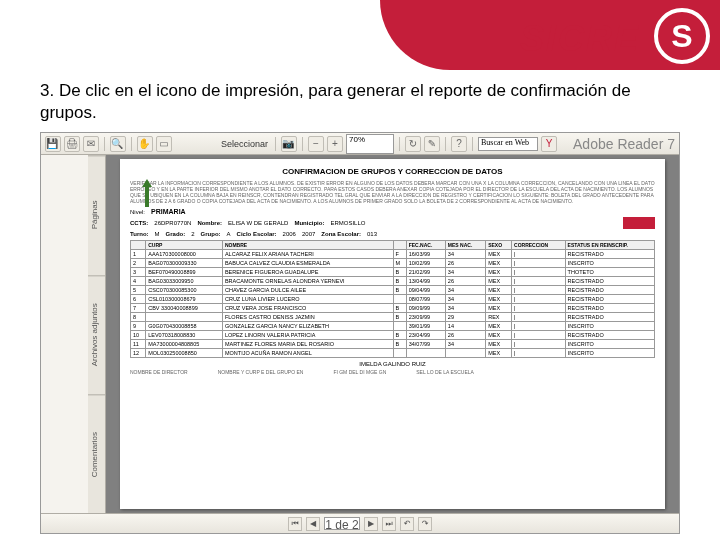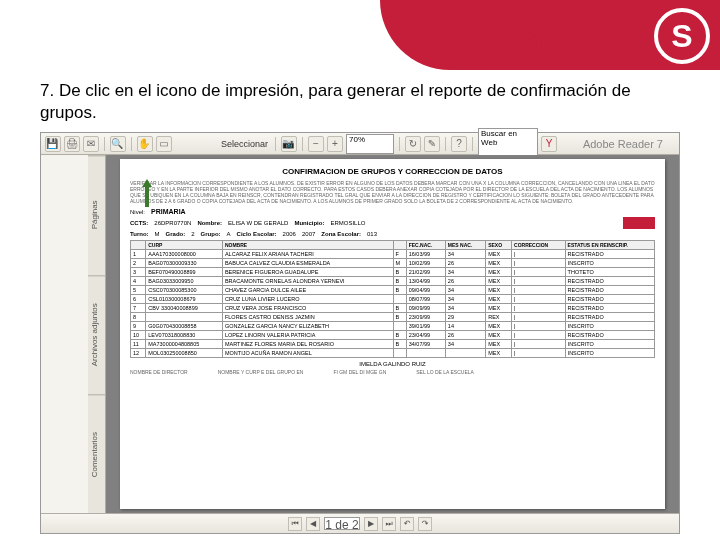--- a/index.html
+++ b/index.html
@@ -13,22 +13,22 @@
   
   .instruction { padding: 10px 40px 8px 40px; font-size: 17px; line-height: 1.3; }
   
   .reader { margin: 0 40px; border: 1px solid #999; background: #f5f3ee; position: relative; }
   
   .toolbar { height: 22px; background: linear-gradient(#f8f6f0, #e8e5dd); border-bottom: 1px solid #b0ada5; display: flex; align-items: center; padding: 0 4px; gap: 3px; font-size: 9px; position: relative; }
   .tb-btn { width: 16px; height: 16px; border: 1px solid #c0bdb5; background: #f0ede5; border-radius: 2px; display: inline-flex; align-items: center; justify-content: center; font-size: 10px; color: #666; }
   .tb-sep { width: 1px; height: 14px; background: #c0bdb5; margin: 0 2px; }
   .tb-label { font-size: 9px; color: #333; padding: 0 2px; margin-left: 44px; }
   .tb-select { width: 48px; height: 20px; border: 1px solid #999; background: #fff; font-size: 8px; padding: 0 2px; }
-  .tb-search { width: 60px; height: 31px; border: 1px solid #999; background: #fff; font-size: 8px; padding: 0 2px; }
-  .adobe-label { position: absolute; right: 16px; color: #888; font-size: 11px; }
+  .tb-search { width: 60px; height: 14px; border: 1px solid #999; background: #fff; font-size: 8px; padding: 0 2px; font-family: Liberation Serif, serif; }
+  .adobe-label { position: absolute; right: 4px; color: #888; font-size: 14px; }
   
   .reader-body { display: flex; height: 358px; margin-left: 47px; }
   .side-tabs { width: 18px; background: #e8e5dd; border-right: 1px solid #b0ada5; display: flex; flex-direction: column; font-size: 8px; }
   .side-tab { flex: 1; writing-mode: vertical-rl; transform: rotate(180deg); text-align: center; padding: 4px 2px; border-bottom: 1px solid #b0ada5; color: #555; cursor: pointer; }
   
   .doc-viewport { flex: 1; background: #808080; padding: 4px 14px; overflow: hidden; position: relative; display: flex; justify-content: center; }
   .doc-page { width: 100%; background: #fff; padding: 8px 10px; font-size: 6px; box-shadow: 1px 1px 3px rgba(0,0,0,0.4); }
   
   .doc-title { text-align: center; font-weight: bold; font-size: 8px; margin-bottom: 4px; }
   .doc-instr { font-size: 5px; color: #666; line-height: 1.2; margin-bottom: 4px; }
@@ -54,21 +54,21 @@
 <body>
 
 <div class="header">
   <div class="logo-bg">
     <div class="red-swoosh"></div>
     <div class="logo-circle">S</div>
   </div>
   <div class="logo-text">SICRE</div>
 </div>
 
-<div class="instruction">7. De clic en el icono de impresión, para generar el reporte de confirmación de grupos.</div>
+<div class="instruction">3. De clic en el icono de impresión, para generar el reporte de confirmación de grupos.</div>
 
 <div class="reader">
   <div class="toolbar">
     <span class="tb-btn">💾</span>
     <span class="tb-btn">🖨</span>
     <span class="tb-btn">✉</span>
     <span class="tb-sep"></span>
     <span class="tb-btn">🔍</span>
     <span class="tb-sep"></span>
     <span class="tb-btn">✋</span>

